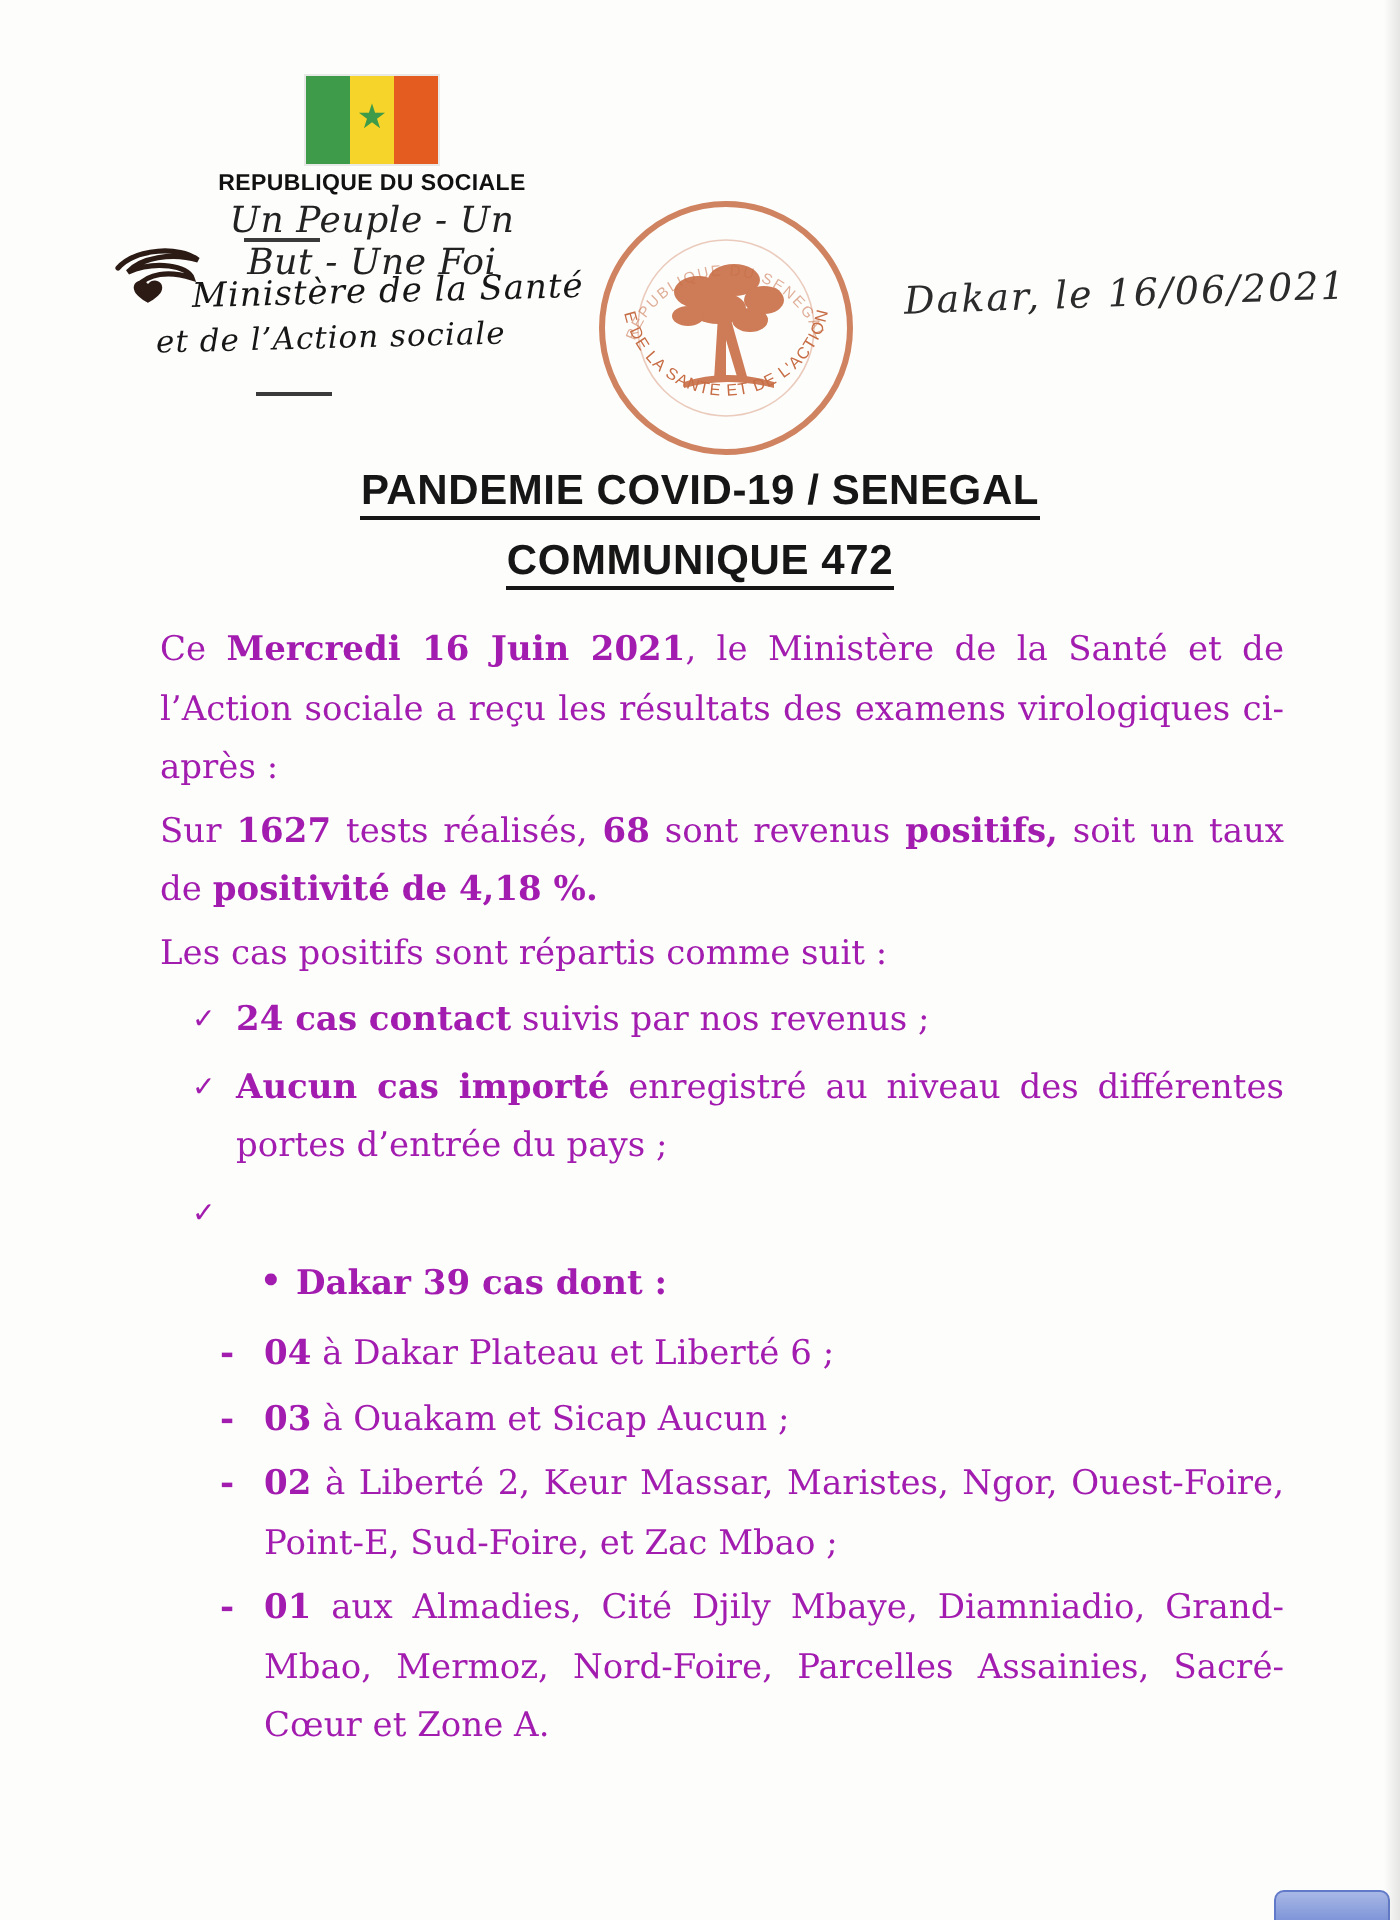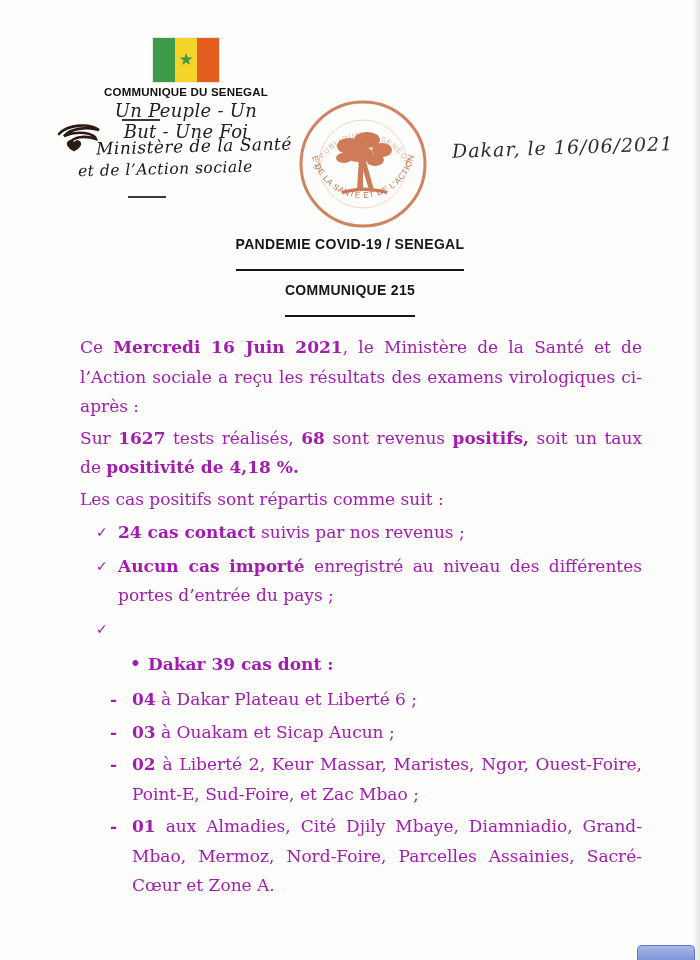--- a/index.html
+++ b/index.html
@@ -62,24 +62,24 @@
   .dateline {
     position: absolute; left: 452px; top: 136px;
     font-style: italic; font-size: 19px; letter-spacing: 1px;
     color: #2b2b2b; transform: rotate(-2deg); white-space: nowrap;
   }
   
   .title-block { text-align: center; margin-top: 2px; }
   .title-line {
     display: inline-block;
     font-family: "Liberation Sans", sans-serif;
-    font-weight: bold; font-size: 14px; letter-spacing: 0.3px;
+    font-weight: bold; font-size: 21px; letter-spacing: 0.3px;
     color: #161616;
     border-bottom: 2px solid #161616;
-    padding-bottom: 17px;
+    padding-bottom: 0;
   }
   .title-line2-wrap { margin-top: 9px; }
   
   .body {
     margin: 16px 58px 0 80px;
     font-size: 17px; line-height: 29.5px;
     text-align: justify;
     color: #a21caf;
   }
   .blk { position: relative; margin-bottom: 2px; }
@@ -108,21 +108,21 @@
   <div class="header">
 
     <div class="republic-block">
       <div class="flag">
         <div class="stripe" style="background:#3d9b4a"></div>
         <div class="stripe" style="background:#f6d429">
           <span class="star" style="color:#3d9b4a">★</span>
         </div>
         <div class="stripe" style="background:#e55c20"></div>
       </div>
-      <div class="republic-name">COMMUNIQUE DU SENEGAL</div>
+      <div class="republic-name">REPUBLIQUE DU SOCIALE</div>
       <div class="motto">Un Peuple - Un But - Une Foi</div>
     </div>
 
     <div class="divider divider-1"></div>
 
     <div class="ministry-block">
       <svg class="ministry-logo" width="46" height="34" viewBox="0 0 46 34">
         <path d="M3,10 C12,0 34,-1 43,6 C30,2 14,5 8,12 C22,6 38,9 40,15 C28,11 18,13 13,19" fill="none" stroke="#2c1b15" stroke-width="2.6" stroke-linecap="round"></path>
         <path d="M18,18 c-2.5,-3.5 -8,-1.5 -7,2.8 c0.8,3.6 7,6.6 7,6.6 c0,0 6.2,-3 7,-6.6 c1,-4.3 -4.5,-6.3 -7,-2.8" fill="#2c1b15"></path>
       </svg>
@@ -156,21 +156,21 @@
         <path d="M62,60 L60,92 L66,92 L66,72 L72,92 L77,92 L68,60 Z"></path>
         <path d="M45,93 Q66,86 90,93 L90,96 Q66,90 45,96 Z"></path>
       </g>
     </svg>
 
     <div class="dateline">Dakar, le  16/06/2021</div>
   </div>
 
   <div class="title-block">
     <div><span class="title-line">PANDEMIE COVID-19 / SENEGAL</span></div>
-    <div class="title-line2-wrap"><span class="title-line">COMMUNIQUE 215</span></div>
+    <div class="title-line2-wrap"><span class="title-line">COMMUNIQUE 472</span></div>
   </div>
 
   <main class="body">
       <div class="blk blk-p"><span><span>Ce </span><span class="b">Mercredi 16 Juin 2021</span><span>, le Ministère de la Santé et de l’Action sociale a reçu les résultats des examens virologiques ci-après :</span></span></div>
       <div class="blk blk-p"><span><span>Sur </span><span class="b">1627</span><span> tests réalisés, </span><span class="b">68</span><span> sont revenus </span><span class="b">positifs,</span><span> soit un taux de </span><span class="b">positivité de 4,18 %.</span></span></div>
       <div class="blk blk-p"><span><span>Les cas positifs sont répartis comme suit :</span></span></div>
       <div class="blk blk-check"><span class="marker">✓</span><span><span class="b">24 cas contact</span><span> suivis par nos revenus ;</span></span></div>
       <div class="blk blk-check"><span class="marker">✓</span><span><span class="b">Aucun cas importé</span><span> enregistré au niveau des différentes portes d’entrée du pays ;</span></span></div>
       <div class="blk blk-check"><span class="marker">✓</span></div>
       <div class="blk blk-bullet"><span class="marker">•</span><span><span class="b">Dakar 39 cas dont :</span></span></div>

